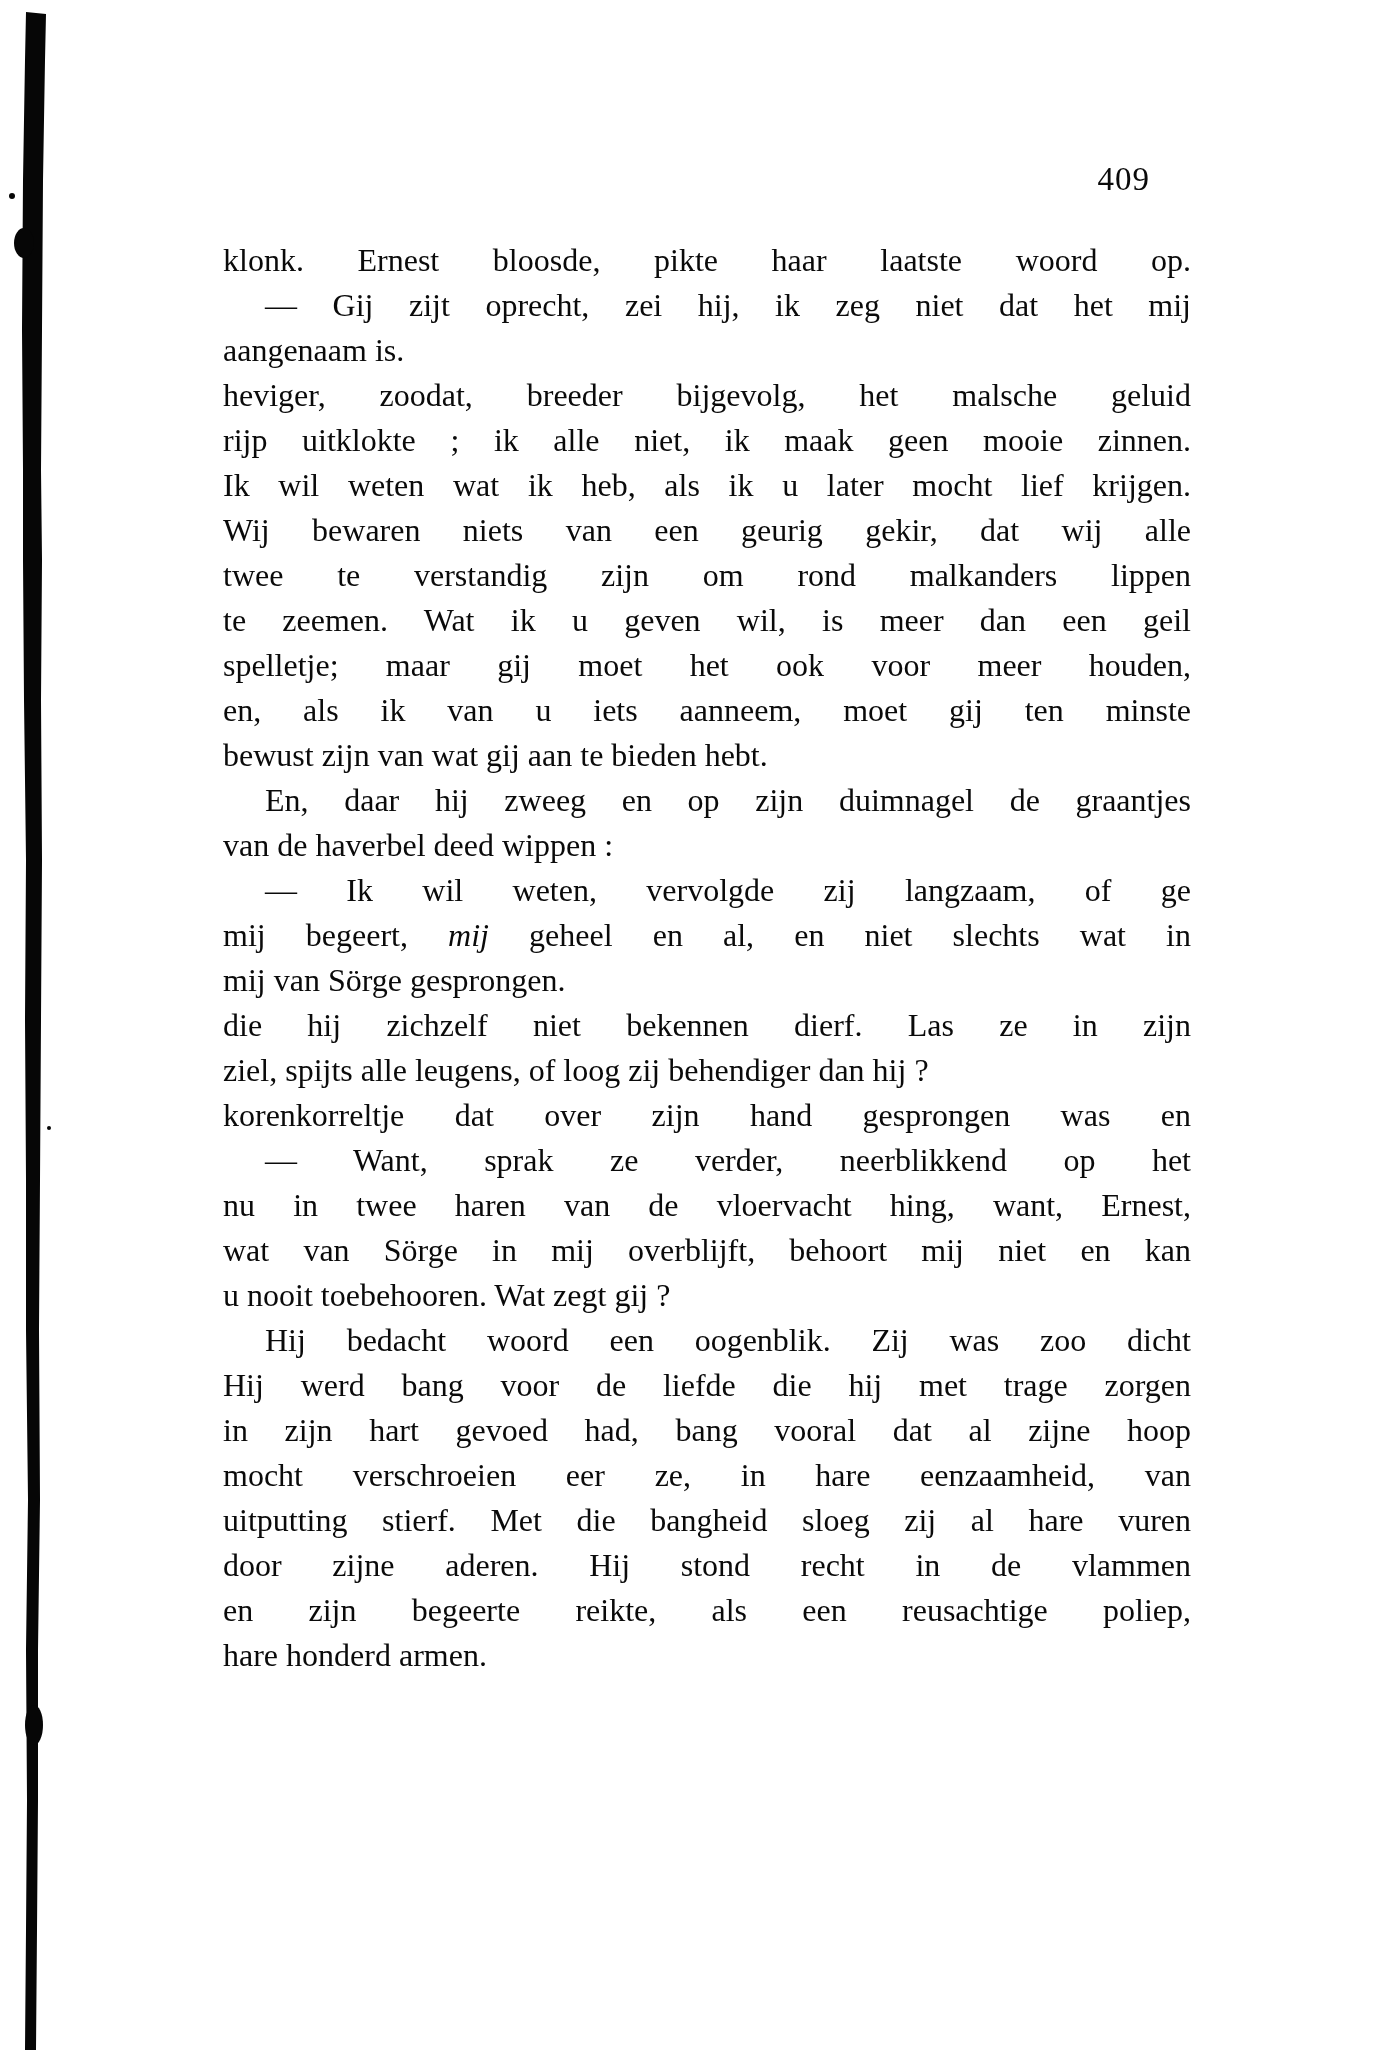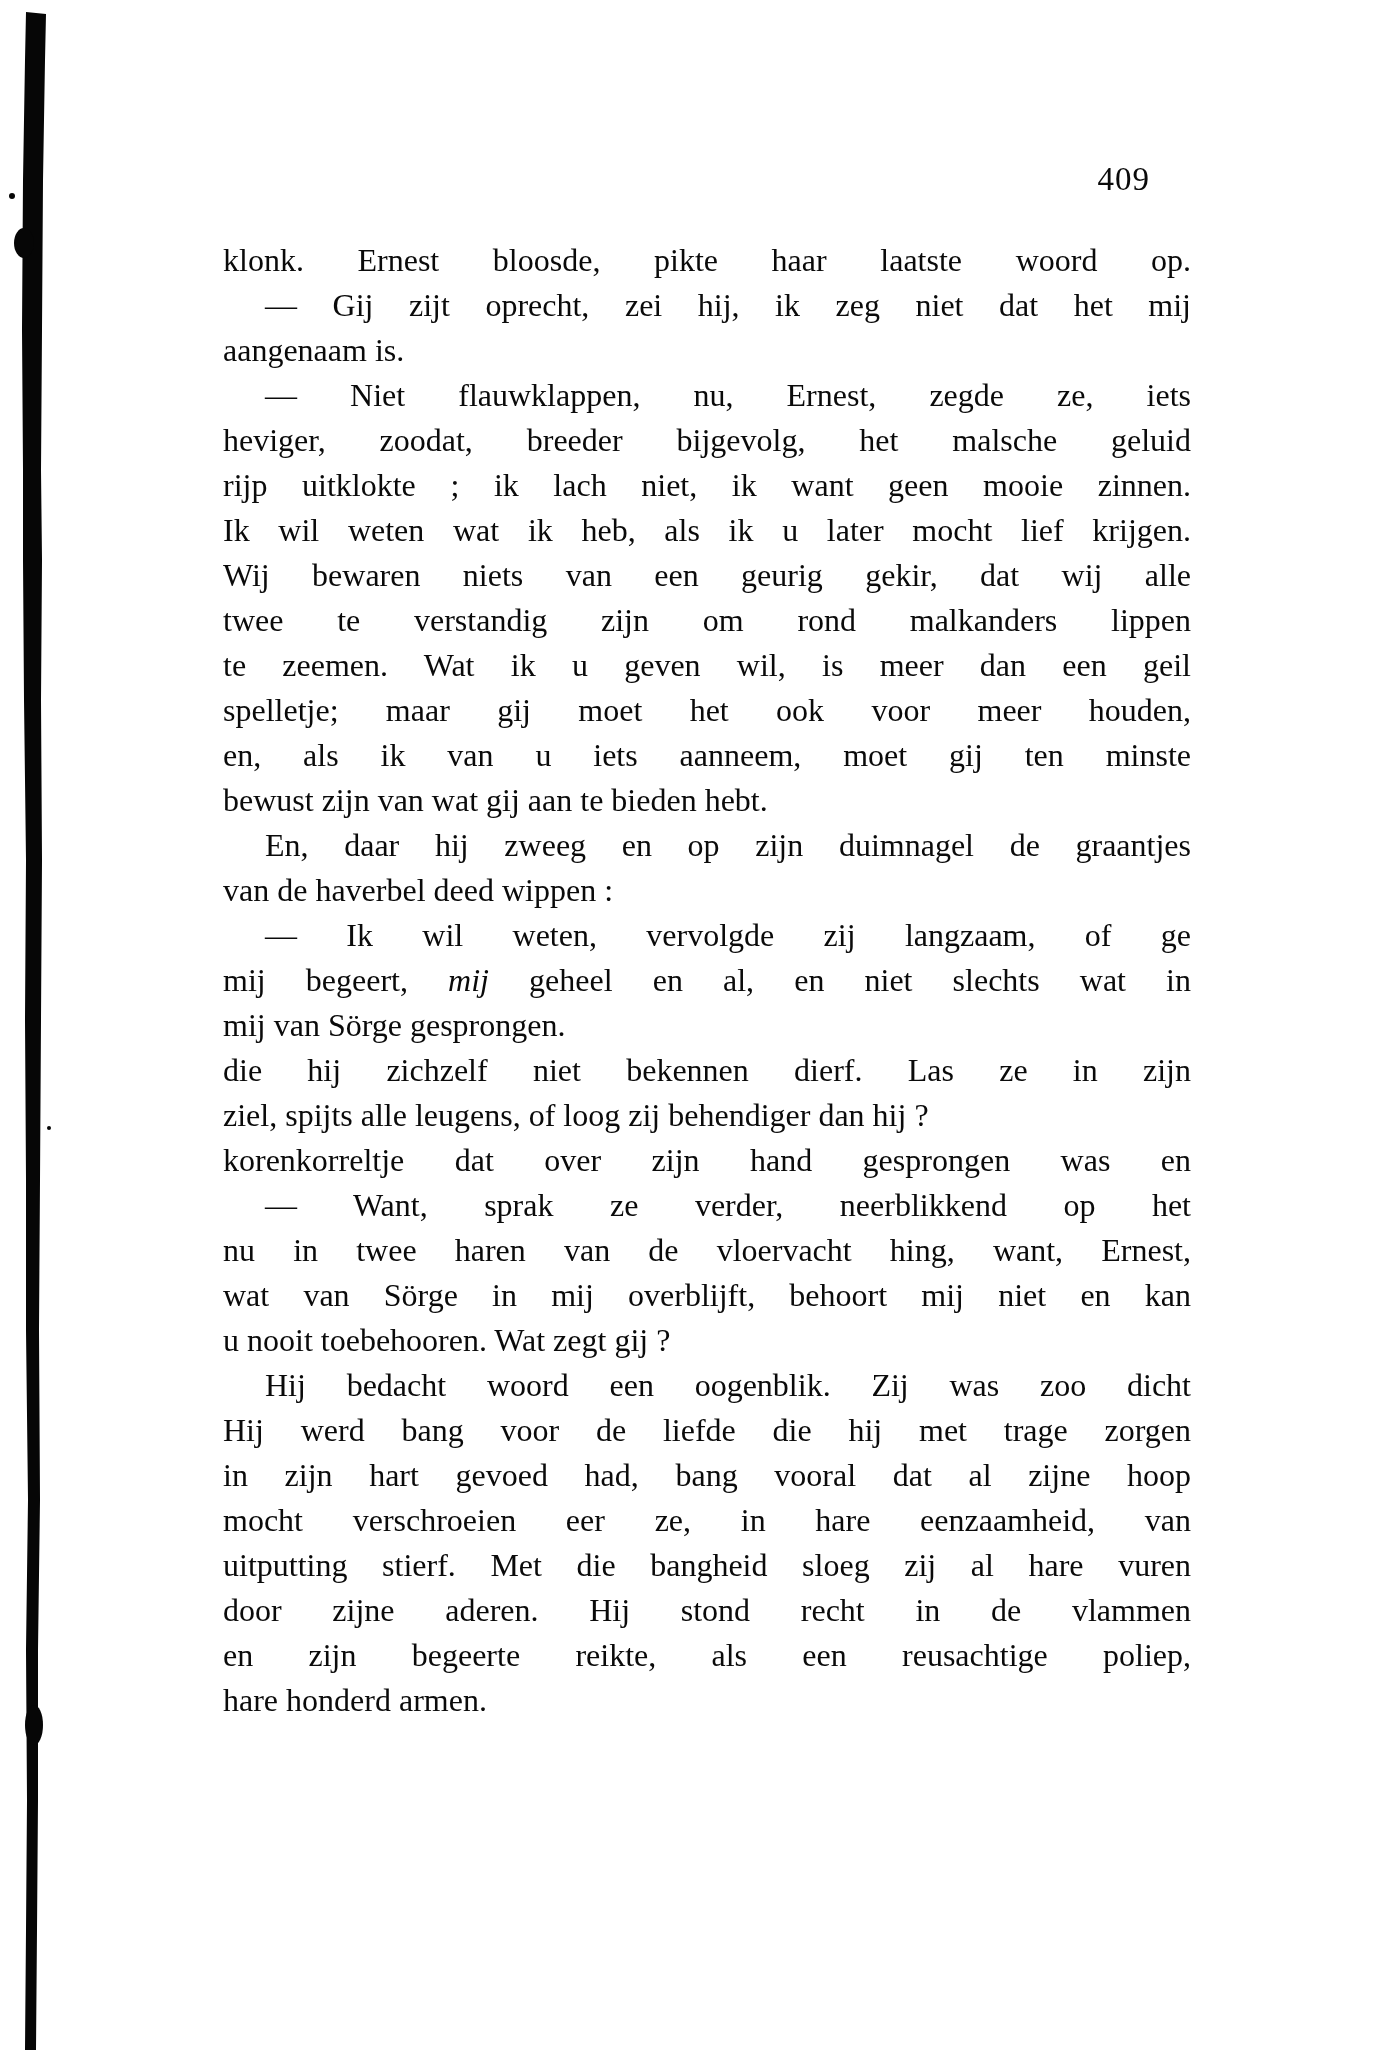--- a/index.html
+++ b/index.html
@@ -75,23 +75,22 @@
     <circle cx="12" cy="196" r="3" fill="#060606"></circle>
     <circle cx="49" cy="1128" r="2" fill="#060606"></circle>
   </svg>
 
   <div class="pagenum">409</div>
 
   <div class="text" id="text-block">
       <div class="line"><span>klonk. Ernest bloosde, pikte haar laatste woord op.</span></div>
       <div class="line indent"><span>— Gij zijt oprecht, zei hij, ik zeg niet dat het mij</span></div>
       <div class="line end"><span>aangenaam is.</span></div>
-      <div class="line indent"><span>— Niet flauwklappen, nu, Ernest, zegde ze, iets</span></div>
       <div class="line"><span>heviger, zoodat, breeder bijgevolg, het malsche geluid</span></div>
-      <div class="line"><span>rijp uitklokte ; ik lach niet, ik want geen mooie zinnen.</span></div>
+      <div class="line"><span>rijp uitklokte ; ik alle niet, ik maak geen mooie zinnen.</span></div>
       <div class="line"><span>Ik wil weten wat ik heb, als ik u later mocht lief krijgen.</span></div>
       <div class="line"><span>Wij bewaren niets van een geurig gekir, dat wij alle</span></div>
       <div class="line"><span>twee te verstandig zijn om rond malkanders lippen</span></div>
       <div class="line"><span>te zeemen. Wat ik u geven wil, is meer dan een geil</span></div>
       <div class="line"><span>spelletje; maar gij moet het ook voor meer houden,</span></div>
       <div class="line"><span>en, als ik van u iets aanneem, moet gij ten minste</span></div>
       <div class="line end"><span>bewust zijn van wat gij aan te bieden hebt.</span></div>
       <div class="line indent"><span>En, daar hij zweeg en op zijn duimnagel de graantjes</span></div>
       <div class="line end"><span>van de haverbel deed wippen :</span></div>
       <div class="line indent"><span>— Ik wil weten, vervolgde zij langzaam, of ge</span></div>

